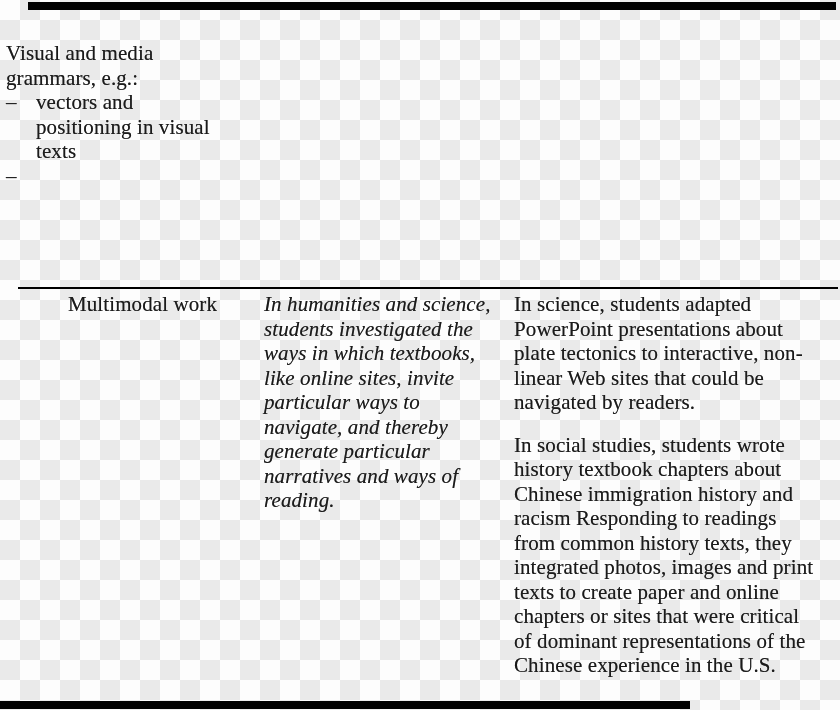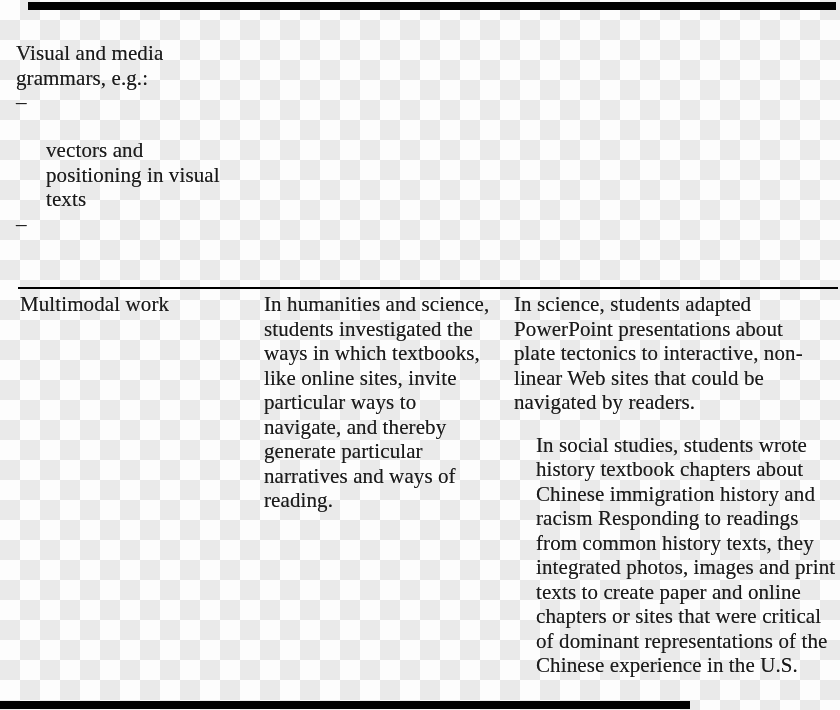--- a/index.html
+++ b/index.html
@@ -10,33 +10,33 @@
     color:#1b1b1b;
   }
   .cell{
     position:absolute;
     font-size:21px;
     line-height:24.5px;
     letter-spacing:0.1px;
     text-shadow:0 0 0.5px rgba(27,27,27,0.55);
   }
   .pre{white-space:pre-line;}
-  .col1-r1{left:16px;top:41px;width:245px;}
+  .col1-r1{left:6px;top:41px;width:245px;}
   .col2-r1{left:264px;top:41px;width:245px;}
-  .col1-r2{left:20px;top:292px;width:245px;}
-  .col2-r2{left:264px;top:292px;width:245px;}
+  .col1-r2{left:20px;top:292px;width:245px;text-align:center;}
+  .col2-r2{left:264px;top:292px;width:245px;font-style:italic;}
   .col3-r2{left:514px;top:292px;width:326px;}
   .bullet{display:flex;}
   .bullet .dash{width:30px;flex:0 0 30px;}
-  .bullet .btext{flex:1;margin-top:48px;}
+  .bullet .btext{flex:1;}
   .divider{position:absolute;left:18px;top:287px;width:820px;height:2px;background:#000;}
   .bar{position:absolute;background:#000;}
   .bar.top{left:28px;top:2px;width:808px;height:8px;}
   .bar.bottom{left:0px;top:701px;width:690px;height:8px;}
-  .para2{margin-top:18px;margin-left:22px;}
+  .para2{margin-top:18px;}
 </style>
 </head>
 <body>
 
 <div class="stage">
 
   <div class="bar top"></div>
 
   <div class="cell col1-r1">
     <div class="pre">Visual and media

